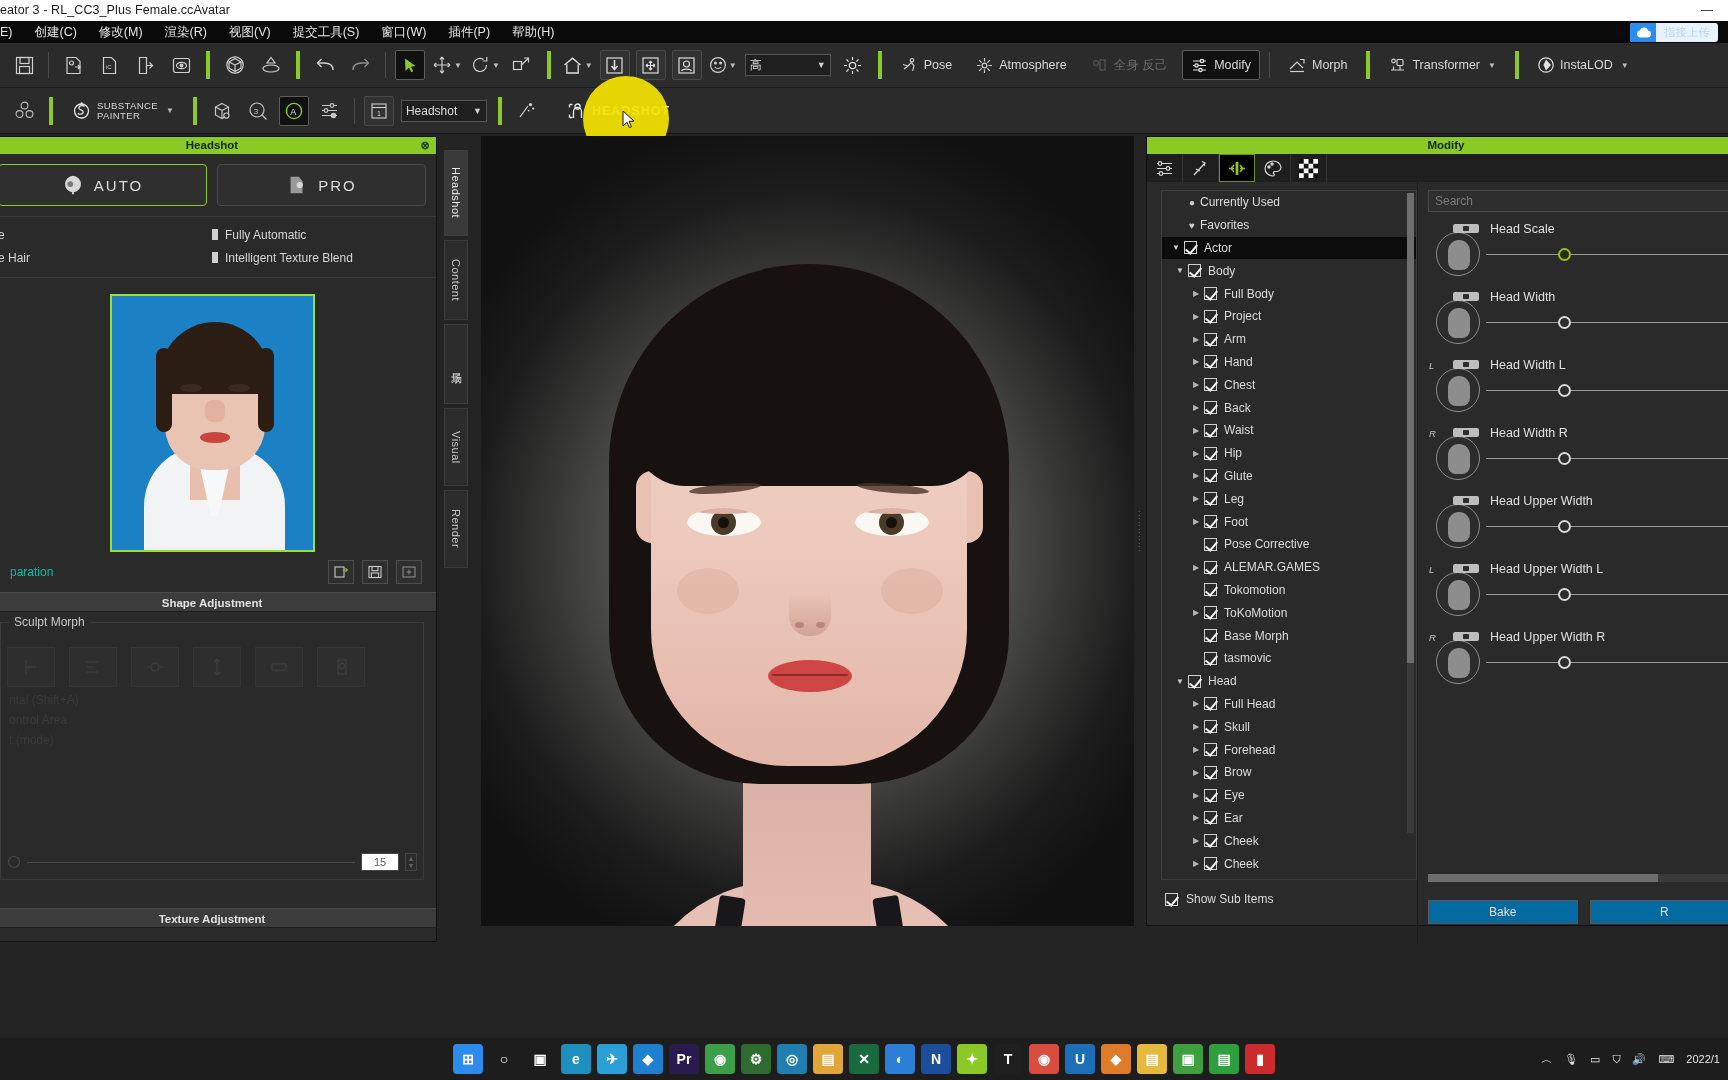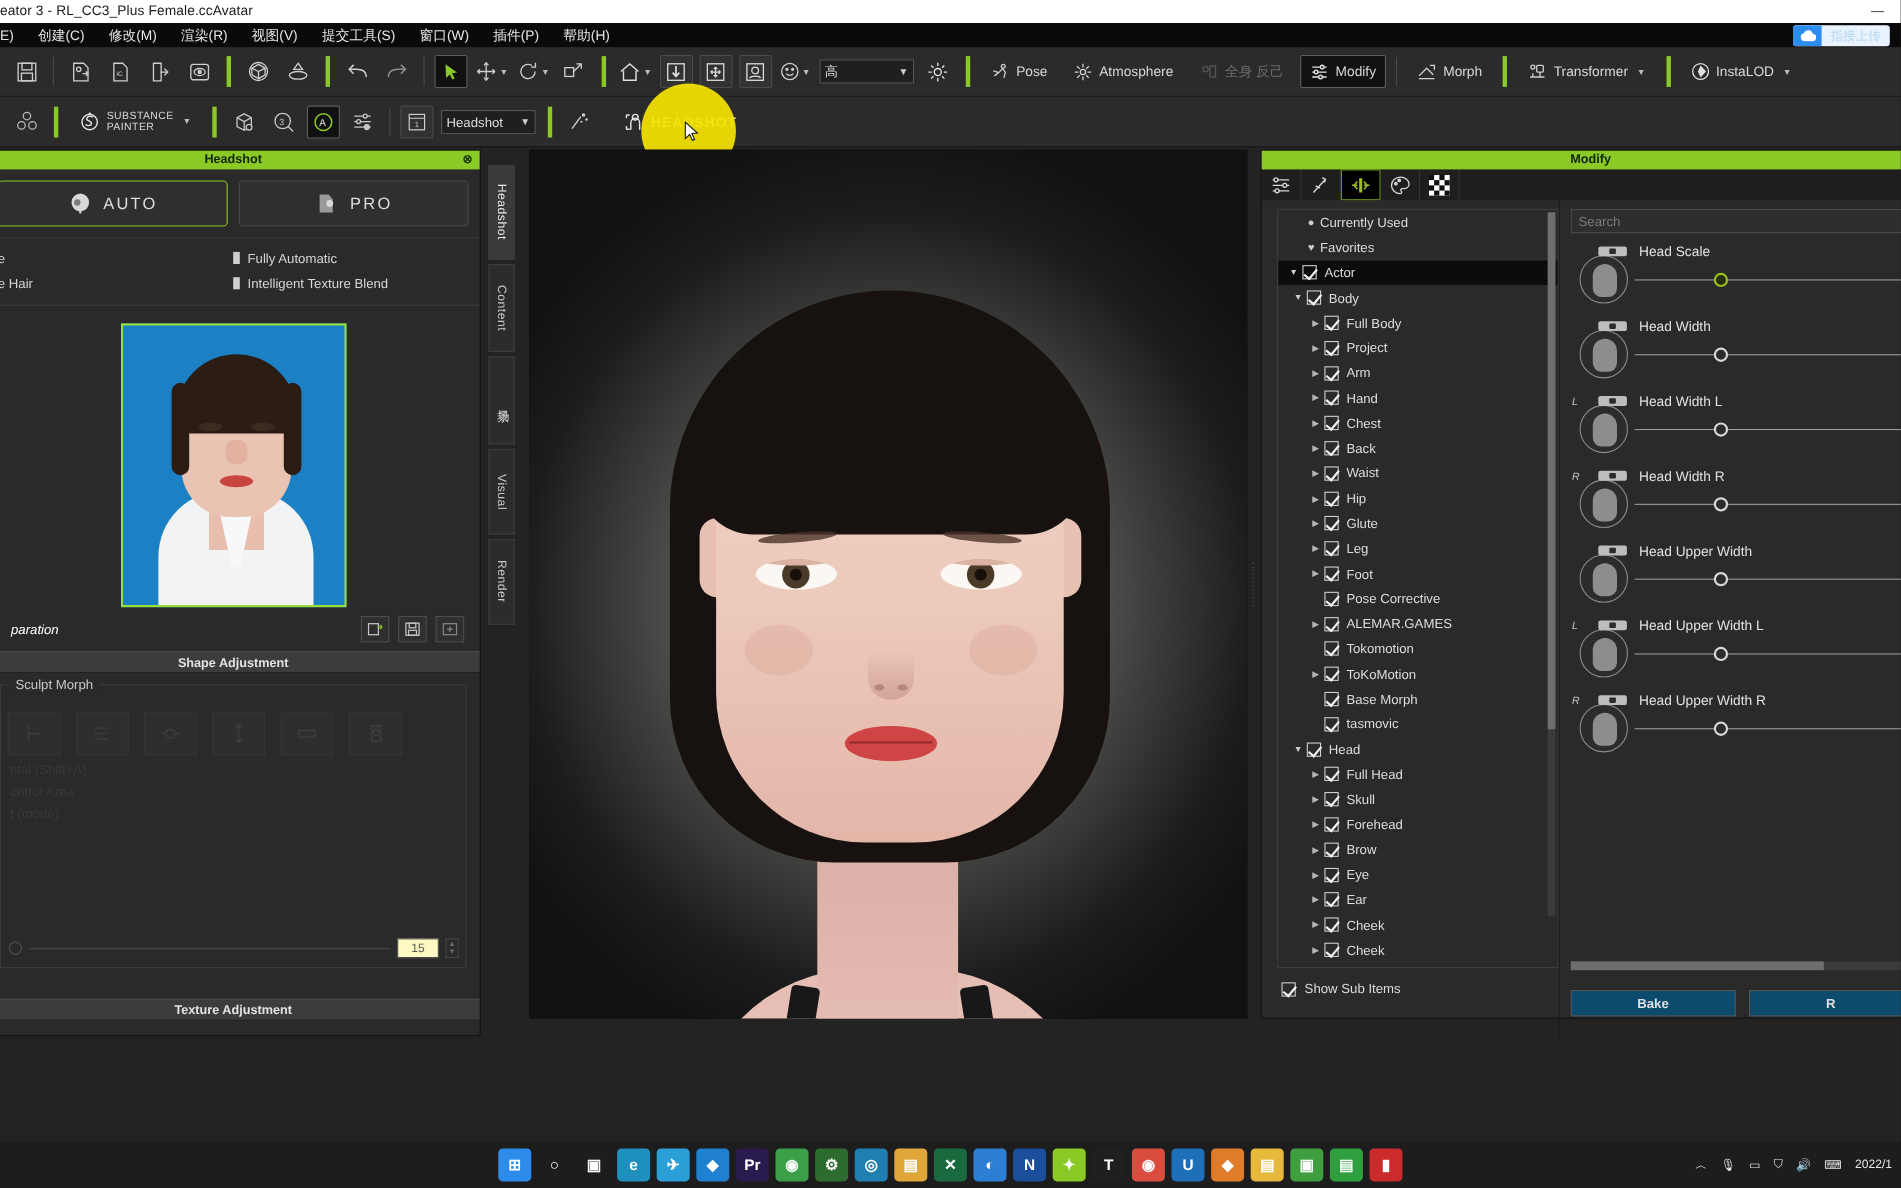--- a/index.html
+++ b/index.html
@@ -114,38 +114,38 @@
   .hs-opt { display: flex; align-items: center; gap: 7px; height: 23px; }
   .hs-chk { width: 6px; height: 11px; background: #cfcfcf; display: inline-block; }
   .hs-photo-wrap { padding: 16px 0 4px 0; display: flex; justify-content: center; }
   .hs-photo {
     width: 205px; height: 258px; border: 2px solid #9ade3a; background: #1a7fc1;
     position: relative; overflow: hidden;
   }
   .hs-row-actions {
     display: flex; align-items: center; padding: 4px 14px 6px 22px; gap: 8px;
   }
-  .hs-row-actions .lnk { font-size: 12px; color: #ffffff; flex: 1; font-style: italic; }
+  .hs-row-actions .lnk { font-size: 12px; color: #14b8a6; flex: 1; }
   .mini-btn {
     width: 26px; height: 24px; border: 1px solid #4d4d4d; background: #2f2f2f;
     display: flex; align-items: center; justify-content: center; color: #c9c9c9; font-size: 12px;
   }
   .sub-head {
     height: 20px; background: #3c3c3c; color: #e2e2e2; font-size: 11.5px;
     font-weight: bold; text-align: center; line-height: 20px; margin-top: 2px;
     border-top: 1px solid #4a4a4a; border-bottom: 1px solid #1e1e1e;
   }
   .group-box { margin: 10px 12px; border: 1px solid #3a3a3a; position: relative; padding-top: 18px; height: 258px; }
   .group-lab { position: absolute; left: 8px; top: -8px; background: #2a2a2a; padding: 0 5px; font-size: 12px; color: #c8c8c8; }
   .morph-row { display: flex; gap: 14px; padding: 6px 6px 0 6px; }
   .morph-btn { width: 48px; height: 40px; border: 1px solid #353535; background: #2e2e2e; display:flex; align-items:center; justify-content:center; color:#3d3d3d; }
   .dim-text { color: #3a3a3a; font-size: 12px; padding: 6px 8px 0 8px; }
   .slider-line { display: flex; align-items: center; gap: 6px; padding: 0 6px; position: absolute; bottom: 8px; left: 0; right: 0; }
   .slider-line .track { flex: 1; height: 1px; background: #4a4a4a; }
-  .numbox { width: 38px; height: 18px; border: 1px solid #444; background: #fef9c3; color: #5c5c5c; font-size: 11px; text-align: center; line-height: 17px; }
+  .numbox { width: 38px; height: 18px; border: 1px solid #444; background: #ffffff; color: #5c5c5c; font-size: 11px; text-align: center; line-height: 17px; }
   .spin { width: 12px; height: 18px; border: 1px solid #444; background: #2b2b2b; color: #666; font-size: 7px; display:flex; flex-direction:column; align-items:center; justify-content:center;}
 
   
   .vtabs {
     position: absolute; left: 444px; top: 150px; width: 24px; height: 545px;
   }
   .vtab {
     width: 24px; background: #2c2c2c; border: 1px solid #3d3d3d;
     color: #c7c7c7; font-size: 11px; margin-bottom: 4px;
     display: flex; align-items: center; justify-content: center;
@@ -249,21 +249,21 @@
   .sl-side { position: absolute; left: -8px; top: -9px; font-size: 9.5px; color: #c6c6c6; }
   .sl-track { position: absolute; left: 58px; right: 4px; top: 36px; height: 1px; background: #9a9a9a; }
   .sl-knob {
     position: absolute; top: 30px; width: 13px; height: 13px; border-radius: 50%;
     border: 2px solid #d8d8d8; background: #2c2c2c;
   }
   .sl-knob.green { border-color: #9bbf1f; background: #25300a; }
   .hscroll { position: absolute; left: 10px; right: 10px; bottom: 62px; height: 8px; background: #3a3a3a; }
   .hscroll i { position: absolute; left: 0; top: 0; height: 8px; width: 230px; background: #6e6e6e; display: block; }
   .btn-row { position: absolute; left: 10px; right: 6px; bottom: 20px; display: flex; gap: 12px; }
-  .pbtn { flex: 1; height: 24px; border: 1px solid #555; background: #0c4a6e; color: #e0e0e0; font-size: 12px; display:flex; align-items:center; justify-content:center;font-weight:bold; }
+  .pbtn { flex: 1; height: 24px; border: 1px solid #555; background: #0369a1; color: #e0e0e0; font-size: 12px; display:flex; align-items:center; justify-content:center; }
 
   
   .vdots { position: absolute; left: 1138px; top: 510px; width: 6px; color: #666; font-size: 9px; line-height: 7px; }
 
   
   .taskbar {
     position: absolute; left: 0; bottom: 0; width: 1728px; height: 42px;
     background: #1d1d1d; display: flex; align-items: center; justify-content: center;
   }
   .tb-items { display: flex; align-items: center; gap: 6px; }

